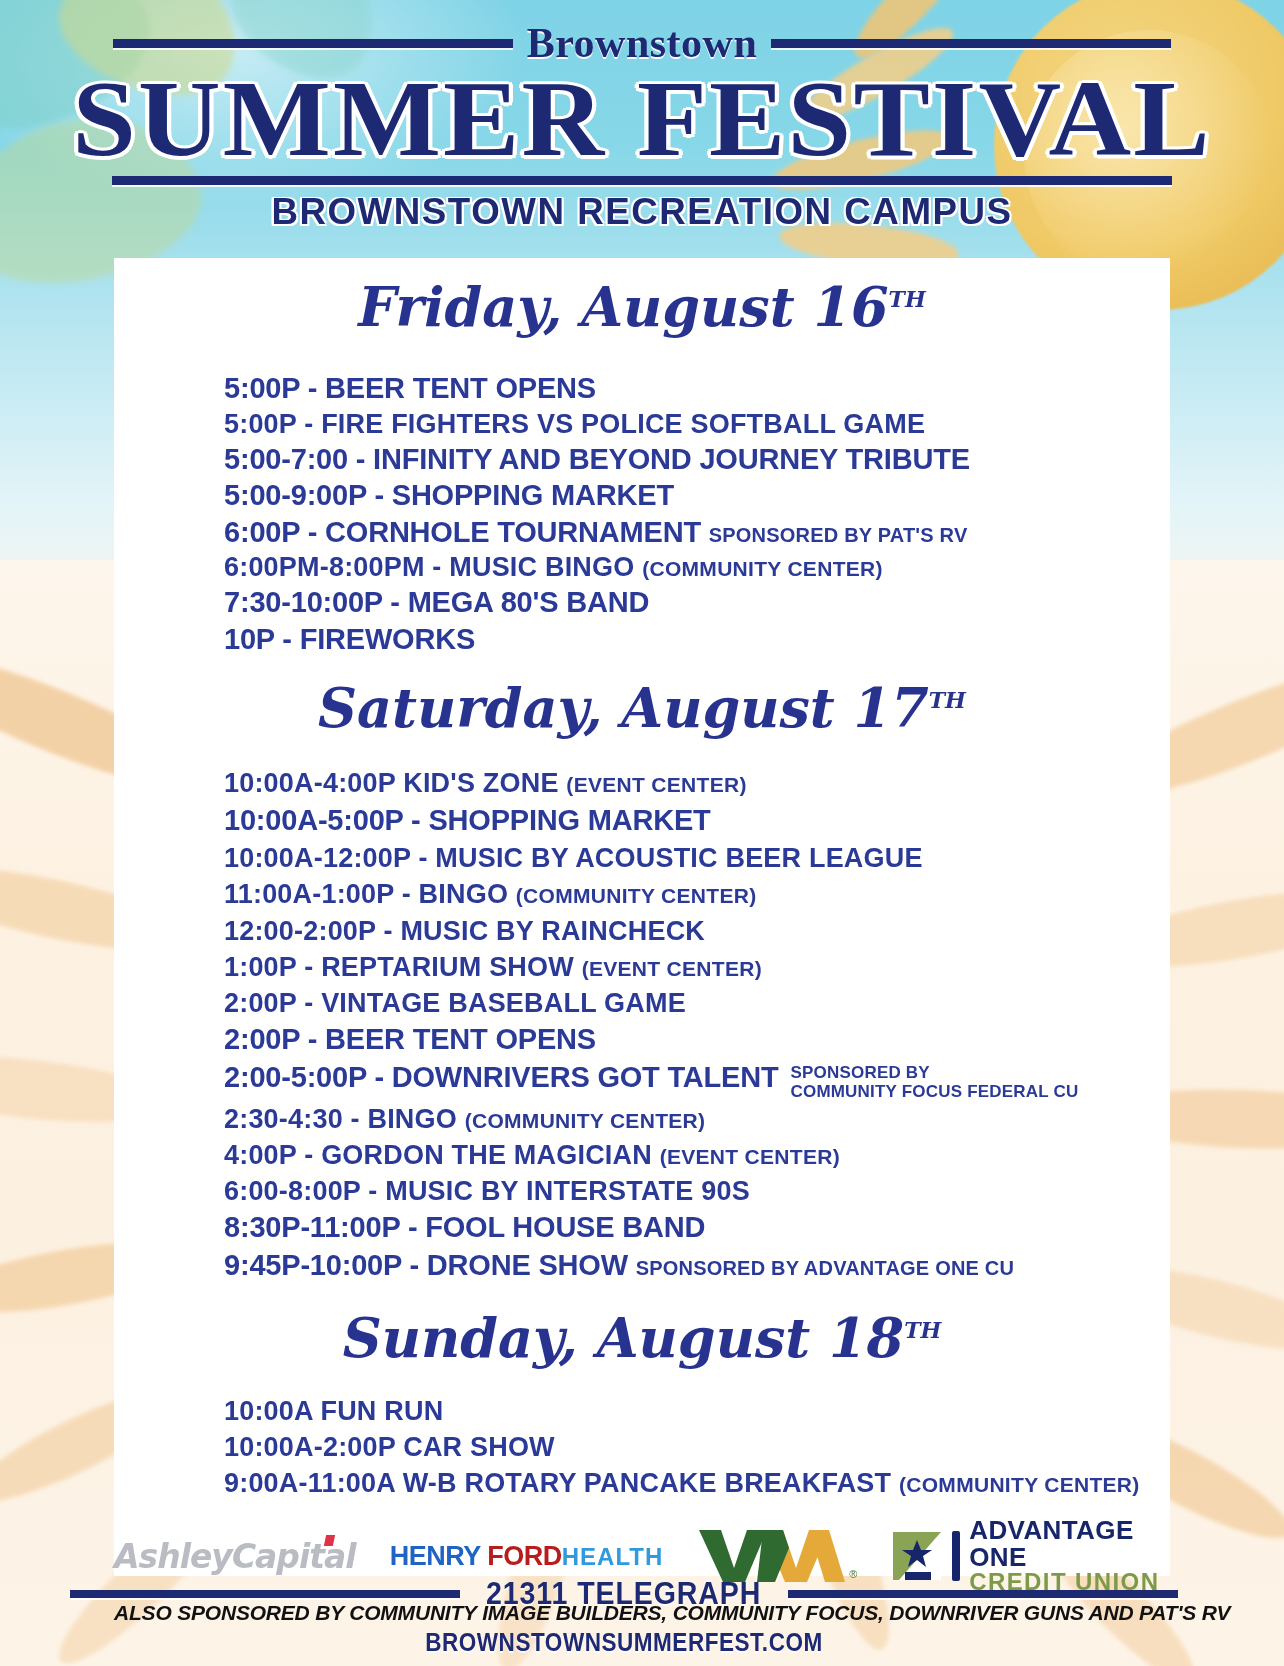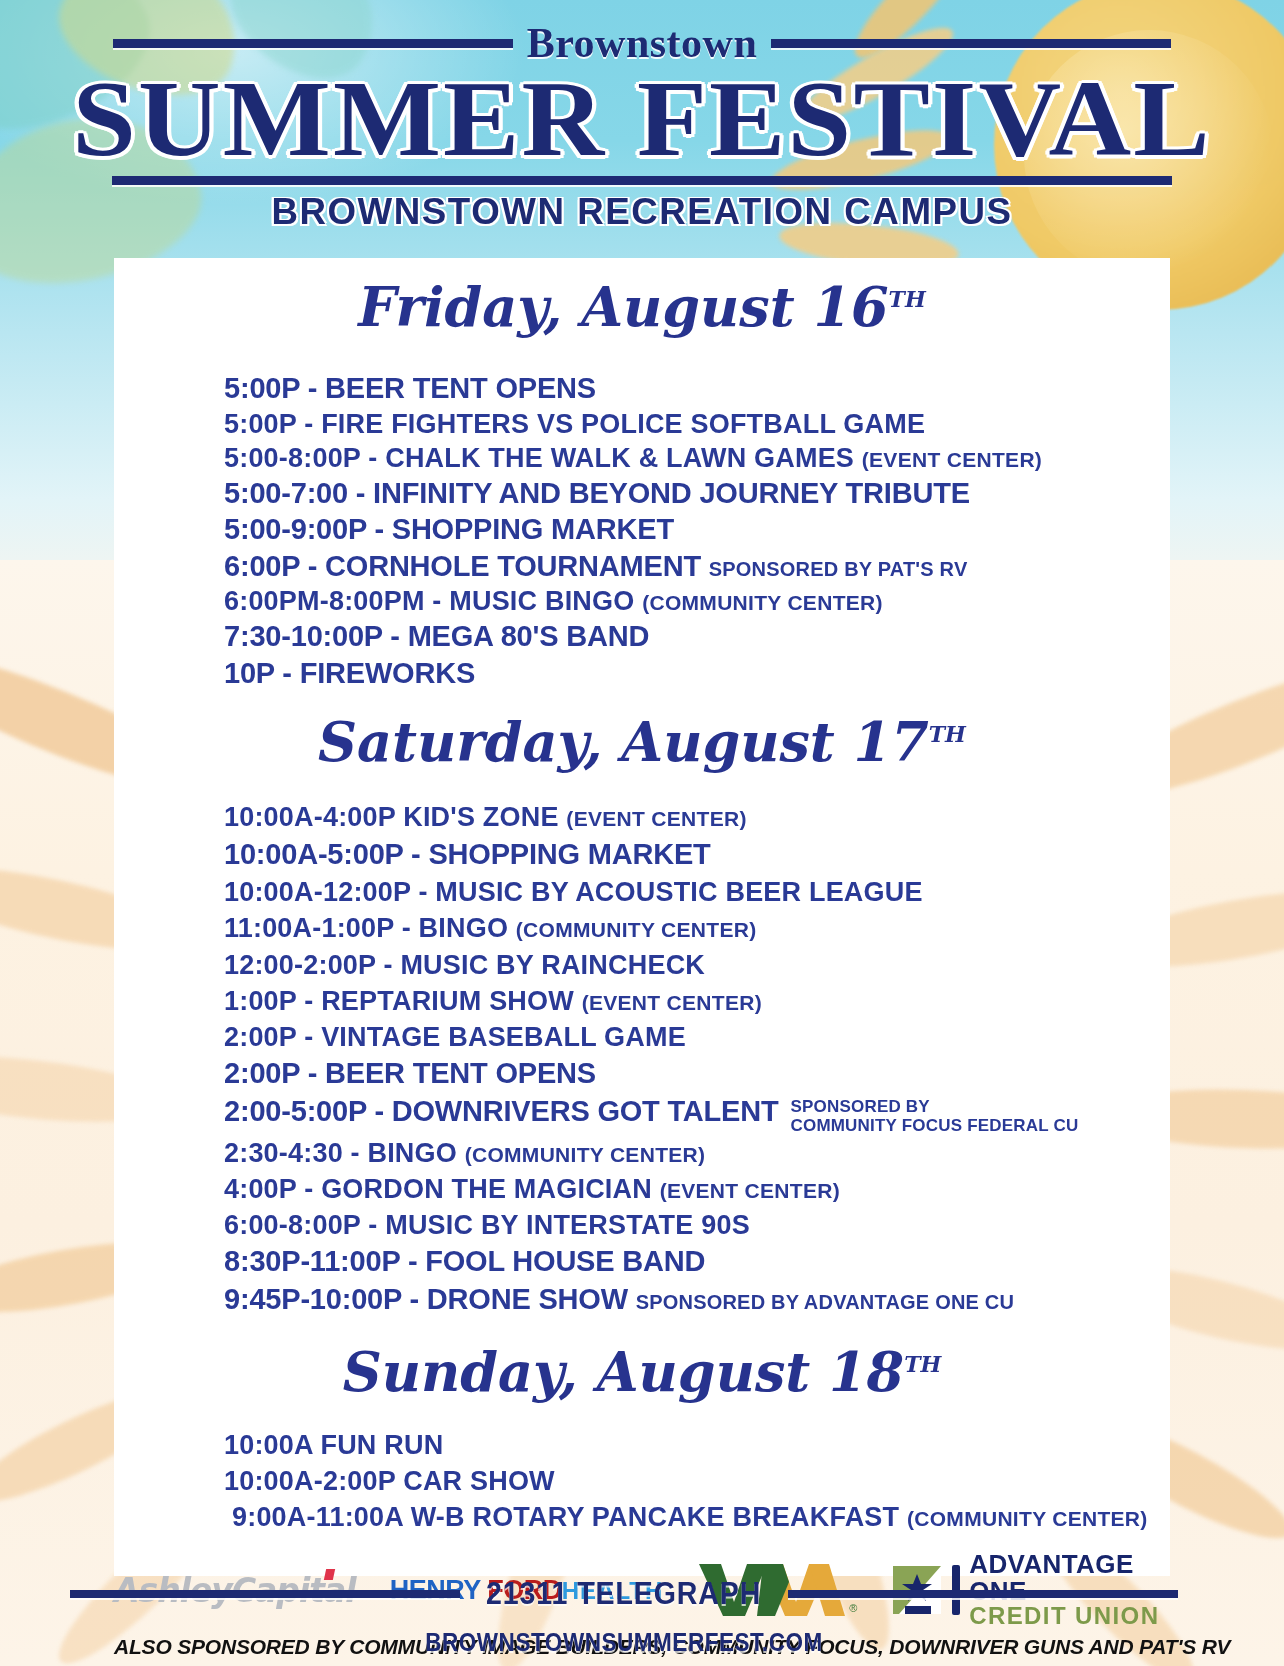--- a/index.html
+++ b/index.html
@@ -185,21 +185,20 @@
 </div>
 
 <div id="panel">
 
   <div class="day-head" style="margin-top:22px;">
     <span>Friday, August 16</span><span class="sup">TH</span>
   </div>
   <ul class="events" style="margin-top:36px;padding-left:110px;">
     <li class="ev b"><span>5:00P - BEER TENT OPENS</span></li>
     <li class="ev r"><span>5:00P - FIRE FIGHTERS VS POLICE SOFTBALL GAME</span></li>
-    <li class="ev r"><span>5:00-8:00P - CHALK THE WALK &amp; LAWN GAMES</span> <span class="paren">(EVENT CENTER)</span></li>
     <li class="ev b"><span>5:00-7:00 - INFINITY AND BEYOND JOURNEY TRIBUTE</span></li>
     <li class="ev b"><span>5:00-9:00P - SHOPPING MARKET</span></li>
     <li class="ev b"><span>6:00P - CORNHOLE TOURNAMENT</span> <span class="spon">SPONSORED BY PAT'S RV</span></li>
     <li class="ev r"><span>6:00PM-8:00PM - MUSIC BINGO</span> <span class="paren">(COMMUNITY CENTER)</span></li>
     <li class="ev b"><span>7:30-10:00P - MEGA 80'S BAND</span></li>
     <li class="ev b"><span>10P - FIREWORKS</span></li>
   </ul>
 
   <div class="day-head" style="margin-top:24px;">
     <span>Saturday, August 17</span><span class="sup">TH</span>
@@ -228,21 +227,21 @@
     <li class="ev b" style="line-height:1.3;"><span>8:30P-11:00P - FOOL HOUSE BAND</span></li>
     <li class="ev b" style="line-height:1.3;"><span>9:45P-10:00P - DRONE SHOW</span> <span class="spon">SPONSORED BY ADVANTAGE ONE CU</span></li>
   </ul>
 
   <div class="day-head" style="margin-top:26px;">
     <span>Sunday, August 18</span><span class="sup">TH</span>
   </div>
   <ul class="events" style="margin-top:28px;padding-left:110px;">
     <li class="ev r" style="line-height:1.34;"><span>10:00A FUN RUN</span></li>
     <li class="ev r" style="line-height:1.34;"><span>10:00A-2:00P CAR SHOW</span></li>
-    <li class="ev r" style="line-height:1.34;margin-left:8px;"><span>9:00A-11:00A W-B ROTARY PANCAKE BREAKFAST</span> <span class="paren">(COMMUNITY CENTER)</span></li>
+    <li class="ev r" style="line-height:1.34;"><span>9:00A-11:00A W-B ROTARY PANCAKE BREAKFAST</span> <span class="paren">(COMMUNITY CENTER)</span></li>
   </ul>
 
   <div id="logos">
 
     <div class="logo">
       <span class="ashley">
         <span>AshleyCapital</span>
         <span class="dot"></span>
       </span>
     </div>

